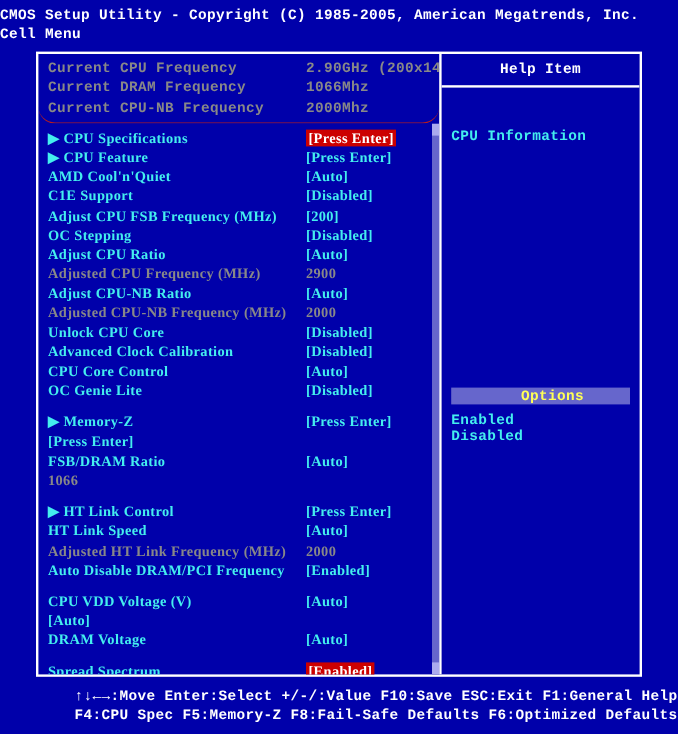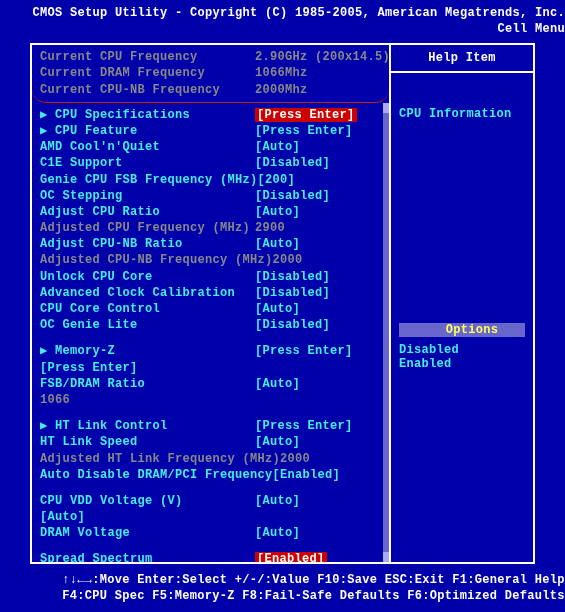--- a/index.html
+++ b/index.html
@@ -13,56 +13,56 @@
   .bios-window {
     width: 565px;
     height: 612px;
     margin: 0;
     background: #0000aa;
     color: #ffffff;
     display: flex;
     flex-direction: column;
   }
   .title-bar {
-    text-align: right;
+    text-align: left;
     padding: 6px 0 4px 0;
     line-height: 1.3;
-    margin-left: 24px;
   }
   .main-area {
     flex: 1;
     display: flex;
     margin: 2px 30px 4px 30px;
     border: 2px solid #ffffff;
     background: #0000aa;
     overflow: hidden;
   }
   .left-panel {
     flex: 1;
     display: flex;
     flex-direction: column;
     border-right: 2px solid #ffffff;
     overflow: hidden;
   }
   .right-panel {
-    width: 142px;
+    width: 165px;
     display: flex;
     flex-direction: column;
   }
   .box {
     border-bottom: 1px solid #b91c1c;
     padding: 4px 8px;
     border-radius: 14px;
   }
   .box:last-child { border-bottom: none; }
   .scrollbox {
     flex: 1;
     overflow: hidden;
     position: relative;
     padding: 4px 8px;
+    font-family: Liberation Serif, serif;
   }
   .scrollbar {
     position: absolute;
     right: 0;
     top: 0;
     width: 6px;
     height: 100%;
     background: #6666cc;
     display: flex;
     flex-direction: column;
@@ -95,21 +95,21 @@
     margin-top: 28px;
   }
   .options-hdr {
     text-align: center;
     background: #6666cc;
     color: #ffff55;
     margin: 2px 0 6px 0;
     padding-left: 20px;
   }
   .footer {
-    text-align: center;
+    text-align: left;
     padding: 4px 0 8px 16px;
     line-height: 1.35;
     margin-left: 46px;
   }
 </style>
 </head>
 <body>
 
 <div class="bios-window">
 
@@ -135,21 +135,21 @@
           <span class="row-value">2000Mhz</span>
         </div>
       </div>
 
       <div class="scrollbox">
         <div id="sections">
             <div class="row cyan"><span class="row-label">▶ CPU Specifications</span><span class="row-value"><span class="red-hl">[Press Enter]</span></span></div>
             <div class="row cyan"><span class="row-label">▶ CPU Feature</span><span class="row-value">[Press Enter]</span></div>
             <div class="row cyan"><span class="row-label">AMD Cool'n'Quiet</span><span class="row-value">[Auto]</span></div>
             <div class="row cyan"><span class="row-label">C1E Support</span><span class="row-value">[Disabled]</span></div>
-            <div class="row cyan"><span class="row-label">Genie CPU FSB Frequency (MHz)</span><span class="row-value">[200]</span></div>
+            <div class="row cyan"><span class="row-label">Adjust CPU FSB Frequency (MHz)</span><span class="row-value">[200]</span></div>
             <div class="row cyan"><span class="row-label">OC Stepping</span><span class="row-value">[Disabled]</span></div>
             <div class="row cyan"><span class="row-label">Adjust CPU Ratio</span><span class="row-value">[Auto]</span></div>
             <div class="row gray"><span class="row-label">Adjusted CPU Frequency (MHz)</span><span class="row-value">2900</span></div>
             <div class="row cyan"><span class="row-label">Adjust CPU-NB Ratio</span><span class="row-value">[Auto]</span></div>
             <div class="row gray"><span class="row-label">Adjusted CPU-NB Frequency (MHz)</span><span class="row-value">2000</span></div>
             <div class="row cyan"><span class="row-label">Unlock CPU Core</span><span class="row-value">[Disabled]</span></div>
             <div class="row cyan"><span class="row-label">Advanced Clock Calibration</span><span class="row-value">[Disabled]</span></div>
             <div class="row cyan"><span class="row-label">CPU Core Control</span><span class="row-value">[Auto]</span></div>
             <div class="row cyan"><span class="row-label">OC Genie Lite</span><span class="row-value">[Disabled]</span></div>
             <div style="height: 10px;"></div>
@@ -177,22 +177,22 @@
       </div>
 
     </div>
 
     <div class="right-panel">
       <div class="help-title">Help Item</div>
       <div class="help-body">
         <div class="cyan">CPU Information</div>
         <div style="height:200px"></div>
         <div class="options-hdr">Options</div>
+        <div class="cyan">Enabled</div>
         <div class="cyan">Disabled</div>
-        <div class="cyan">Enabled</div>
       </div>
     </div>
   </div>
 
   <div class="footer">
     <div>↑↓←→:Move  Enter:Select  +/-/:Value  F10:Save  ESC:Exit  F1:General Help</div>
     <div>F4:CPU Spec  F5:Memory-Z  F8:Fail-Safe Defaults    F6:Optimized Defaults</div>
   </div>
 
 </div>

